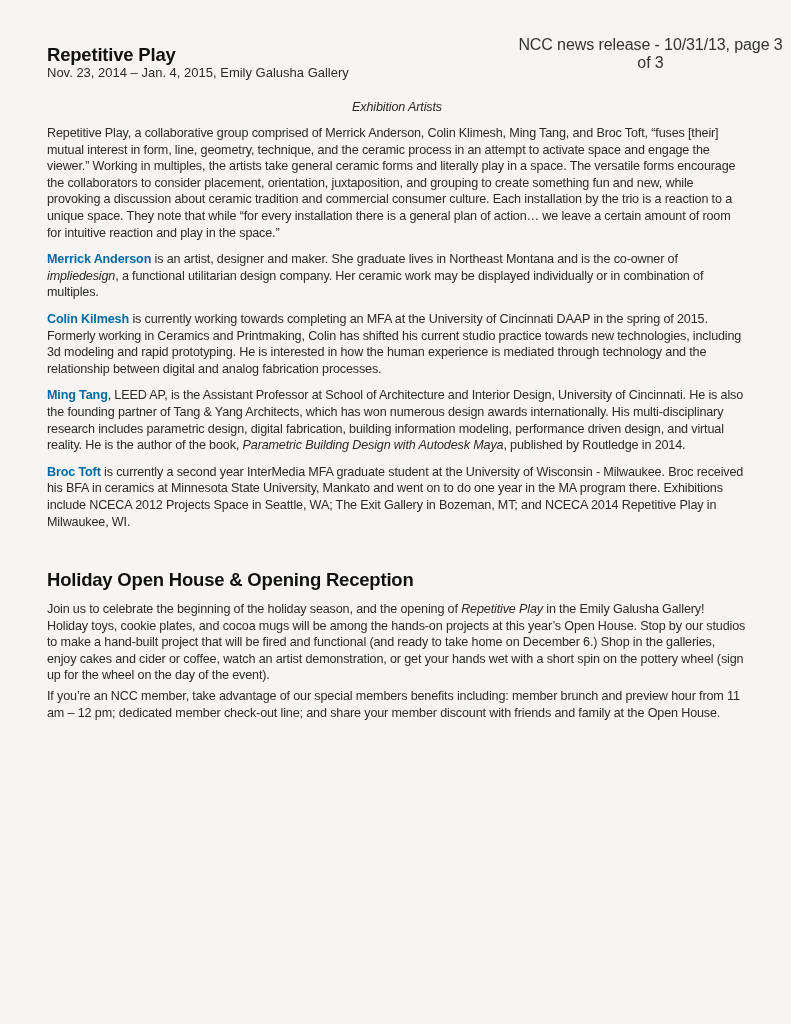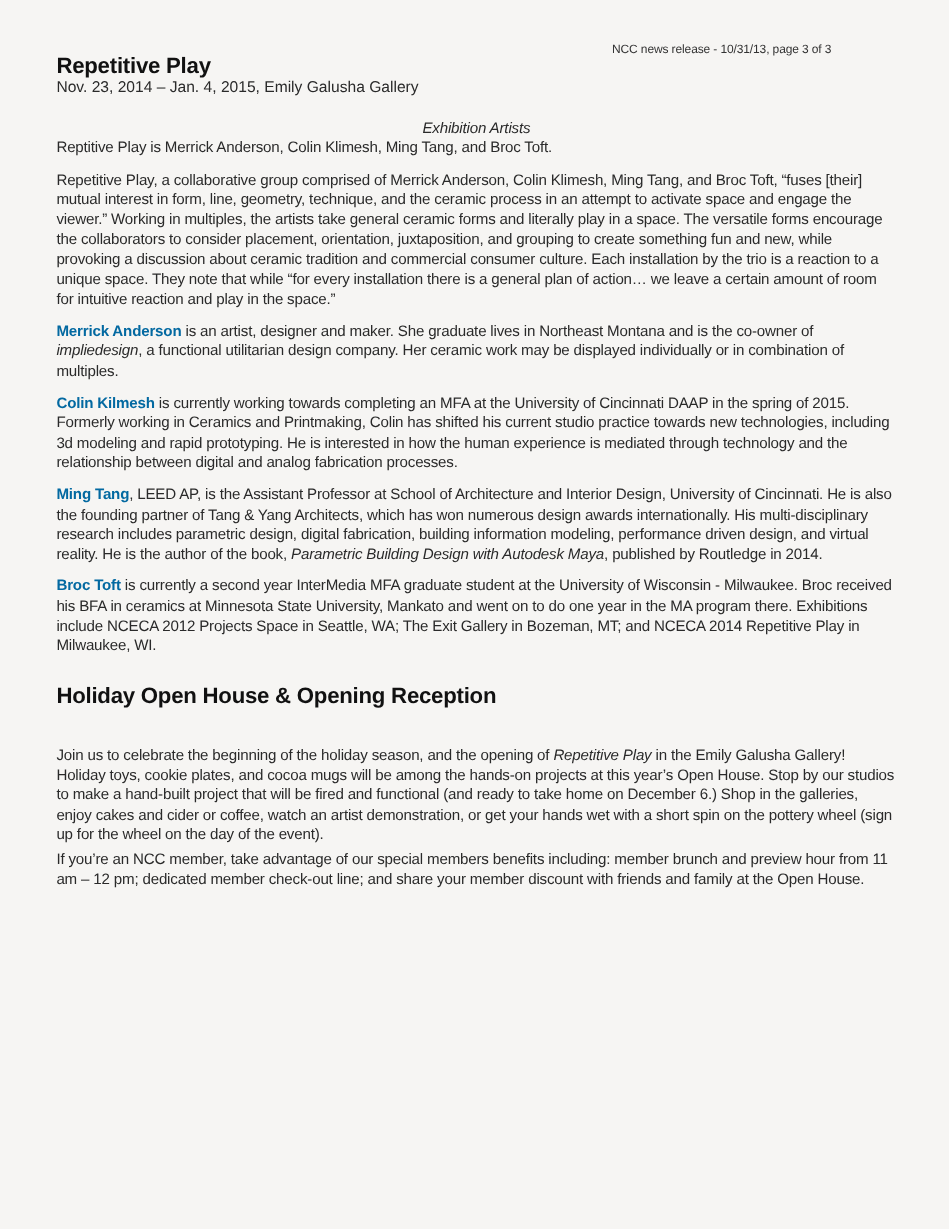--- a/index.html
+++ b/index.html
@@ -6,54 +6,54 @@
   body {
     width: 791px; height: 1024px; overflow: hidden;
     background: #f6f5f3;
     font-family: "Liberation Sans", "DejaVu Sans", sans-serif;
     color: #2a2a2a;
     position: relative;
   }
   .page { position: absolute; left: 47px; top: 0; width: 700px; }
   .header-note {
     position: absolute; left: 510px; top: 36px;
-    font-size: 10px; color: #333;
+    font-size: 16px; color: #333;
     letter-spacing: -0.1px;
+    text-align: center;
   }
   h1 {
     margin: 0; font-size: 18.5px; font-weight: bold; color: #111;
     line-height: 20px; letter-spacing: -0.2px;
   }
   .sub { font-size: 13px; line-height: 16.5px; margin: 0; }
   p {
     margin: 0; font-size: 12.6px; line-height: 16.6px;
     letter-spacing: -0.15px;
   }
   .b { font-weight: bold; color: #0369a1; }
   .i { font-style: italic; }
   .sec1 { position: absolute; top: 45px; }
   .artists-label { margin-top: 17px; text-align: center; }
   .para { margin-top: 10px; }
   .sec2 { position: absolute; top: 570px; }
-  .sec2 .para1 { margin-top: 31px; }
+  .sec2 .para1 { margin-top: 11px; }
   .sec2 .para2 { margin-top: 4px; }
 </style>
 </head>
 <body>
 
 <div class="header-note">NCC news release - 10/31/13, page 3 of 3</div>
 
 <div class="page">
 
   <section class="sec1">
     <h1>Repetitive Play</h1>
     <div class="sub">Nov. 23, 2014 – Jan. 4, 2015,  Emily Galusha Gallery</div>
 
     <p class="artists-label i">Exhibition Artists</p>
-    <p>Reptitive Play is Merrick Anderson, Colin Klimesh, Ming Tang, and Broc Toft.</p>
 
     <p class="para">Repetitive Play, a collaborative group comprised of Merrick Anderson, Colin Klimesh, Ming Tang, and Broc Toft, “fuses [their] mutual interest in form, line, geometry, technique, and the ceramic process in an attempt to activate space and engage the viewer.” Working in multiples, the artists take general ceramic forms and literally play in a space. The versatile forms encourage the collaborators to consider placement, orientation, juxtaposition, and grouping to create something fun and new, while provoking a discussion about ceramic tradition and commercial consumer culture. Each installation by the trio is a reaction to a unique space. They note that while “for every installation there is a general plan of action… we leave a certain amount of room for intuitive reaction and play in the space.”</p>
 
     <p class="para"><span class="b">Merrick Anderson</span><span> is an artist, designer and maker. She graduate lives in Northeast Montana and is the co-owner of </span><span class="i">impliedesign</span><span>, a functional utilitarian design company. Her ceramic work may be displayed individually or in combination of multiples.</span></p>
 
     <p class="para"><span class="b">Colin Kilmesh</span><span> is currently working towards completing an MFA at the University of Cincinnati DAAP in the spring of 2015. Formerly working in Ceramics and Printmaking, Colin has shifted his current studio practice towards new technologies, including 3d modeling and rapid prototyping. He is interested in how the human experience is mediated through technology and the relationship between digital and analog fabrication processes.</span></p>
 
     <p class="para"><span class="b">Ming Tang</span><span>, LEED AP, is the Assistant Professor at School of Architecture and Interior Design, University of Cincinnati. He is also the founding partner of Tang &amp; Yang Architects, which has won numerous design awards internationally. His multi-disciplinary research includes parametric design, digital fabrication, building information modeling, performance driven design, and virtual reality. He is the author of the book, </span><span class="i">Parametric Building Design with Autodesk Maya</span><span>, published by Routledge in 2014.</span></p>
 
     <p class="para"><span class="b">Broc Toft</span><span> is currently a second year InterMedia MFA graduate student at the University of Wisconsin - Milwaukee. Broc received his BFA in ceramics at Minnesota State University, Mankato and went on to do one year in the MA program there. Exhibitions include NCECA 2012 Projects Space in Seattle, WA; The Exit Gallery in Bozeman, MT; and NCECA 2014 Repetitive Play in Milwaukee, WI.</span></p>

